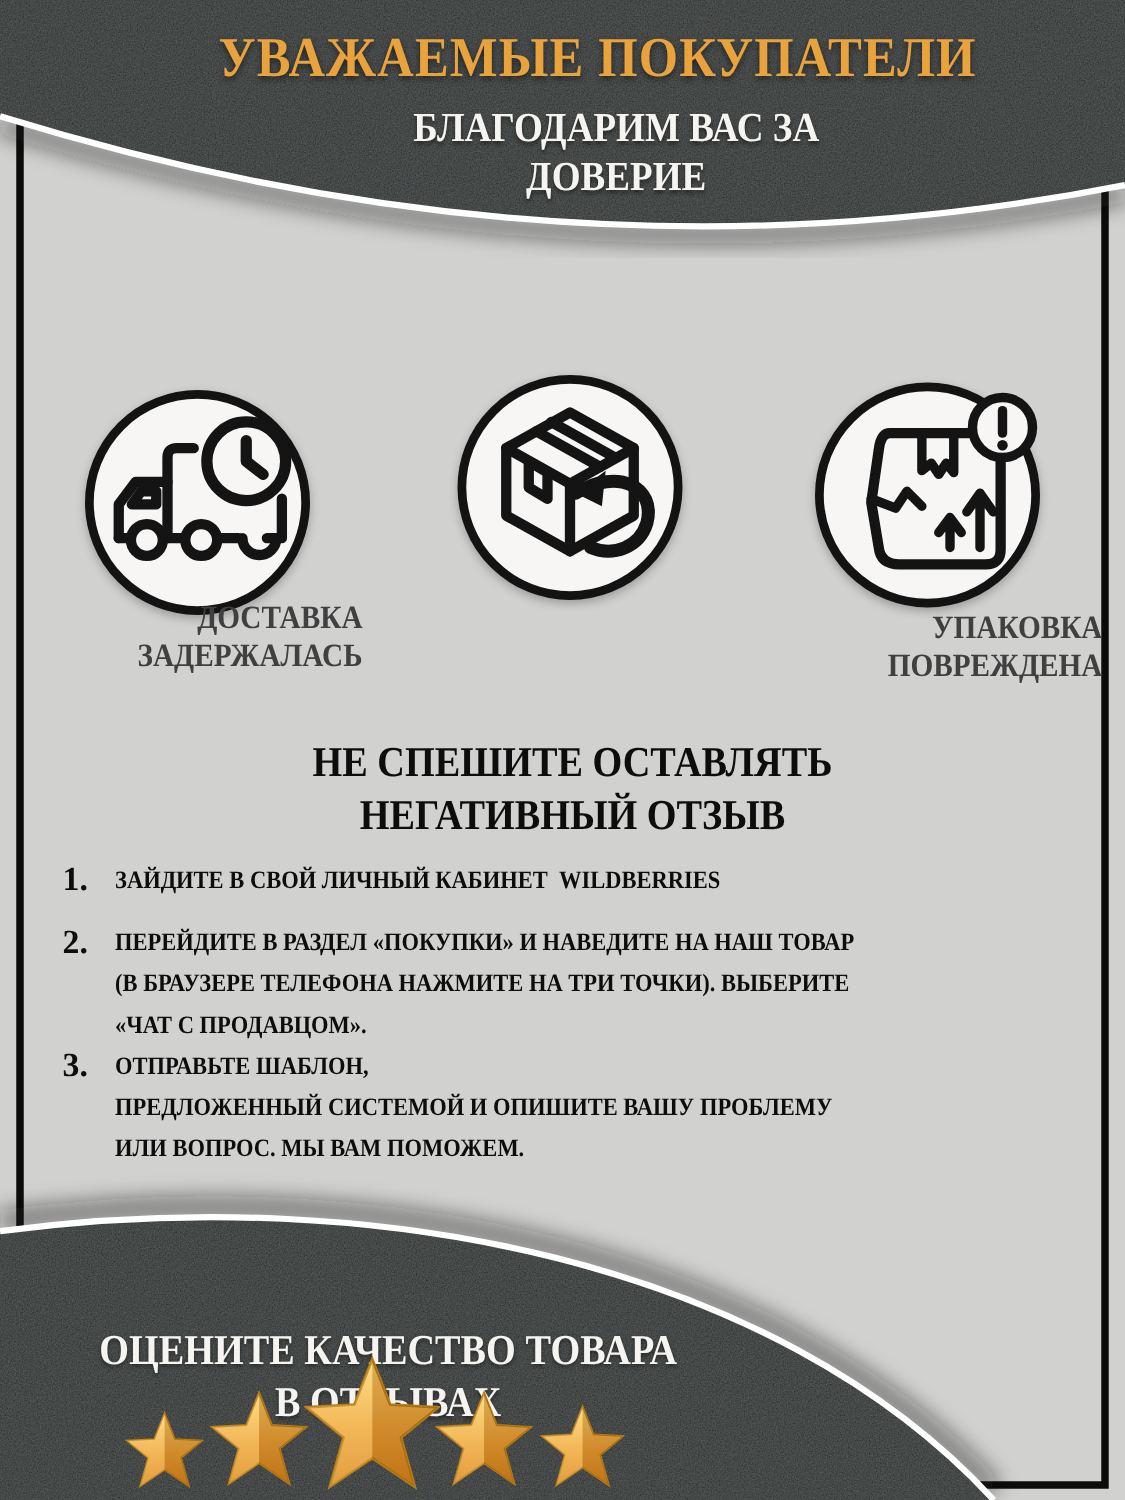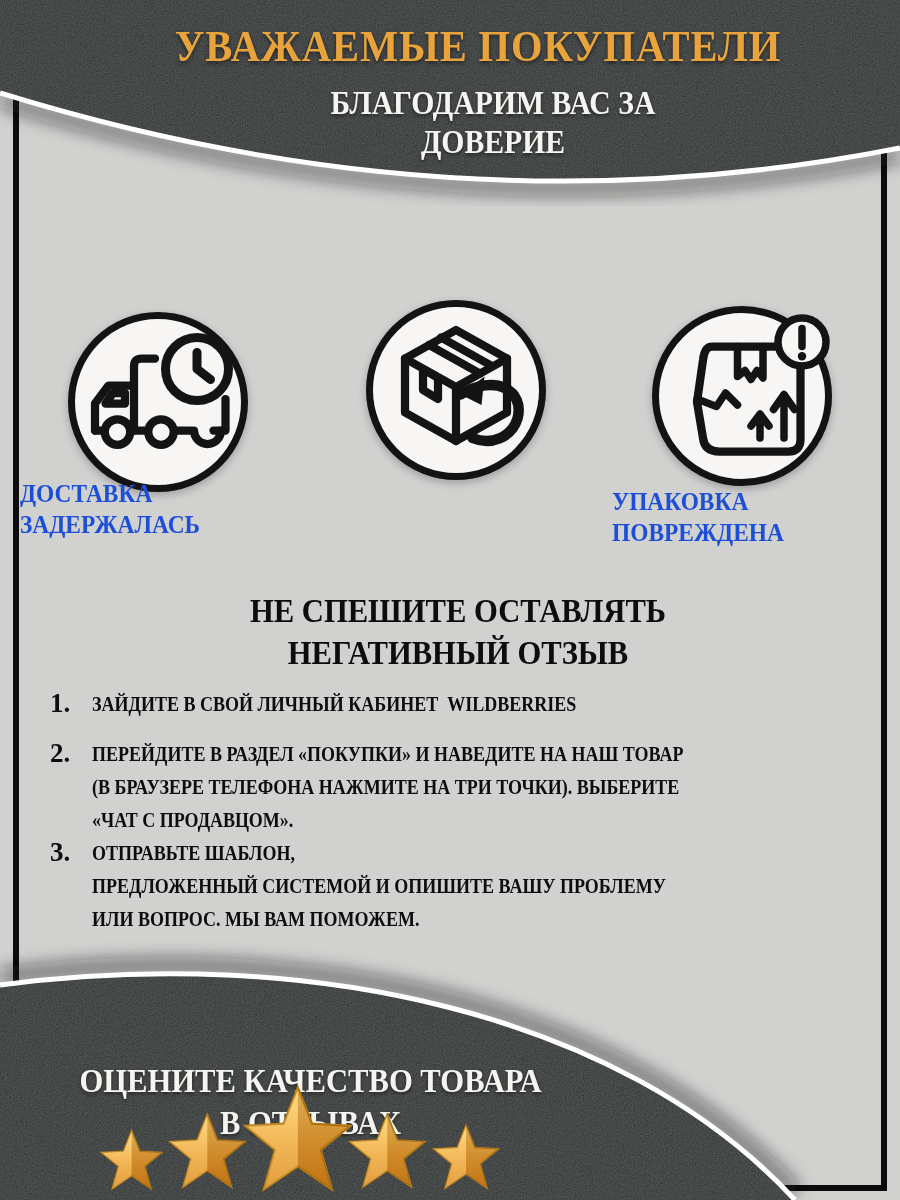--- a/index.html
+++ b/index.html
@@ -28,21 +28,21 @@
   
   .circle{
     position:absolute;width:166px;height:166px;border-radius:50%;
     background:#f7f6f4;border:7px solid #131313;z-index:3;
     box-shadow:0 3px 8px rgba(0,0,0,.25);
   }
   .circle svg{position:absolute;left:-7px;top:-7px;width:180px;height:180px;}
   .c1{left:68px;top:312px;}
   .c2{left:366px;top:300px;}
   .c3{left:652px;top:306px;}
-  .issue-label{position:absolute;width:300px;text-align:left;color:#1d4ed8;font-size:26px;line-height:31px;z-index:3;}
+  .issue-label{position:absolute;width:300px;text-align:right;color:#404040;font-size:26px;line-height:31px;z-index:3;}
   .l1{left:5px;top:478px;}
   .l2{left:307px;top:480px;}
   .l3{left:597px;top:486px;}
   
   .warn{left:0;top:590px;width:860px;text-align:center;color:#0d0d0d;font-size:34px;line-height:42px;}
   
   .steps{left:20px;top:688px;width:866px;color:#0d0d0d;}
   .step{position:absolute;left:0;width:866px;}
   .s1{top:0;}
   .s2{top:50px;}

